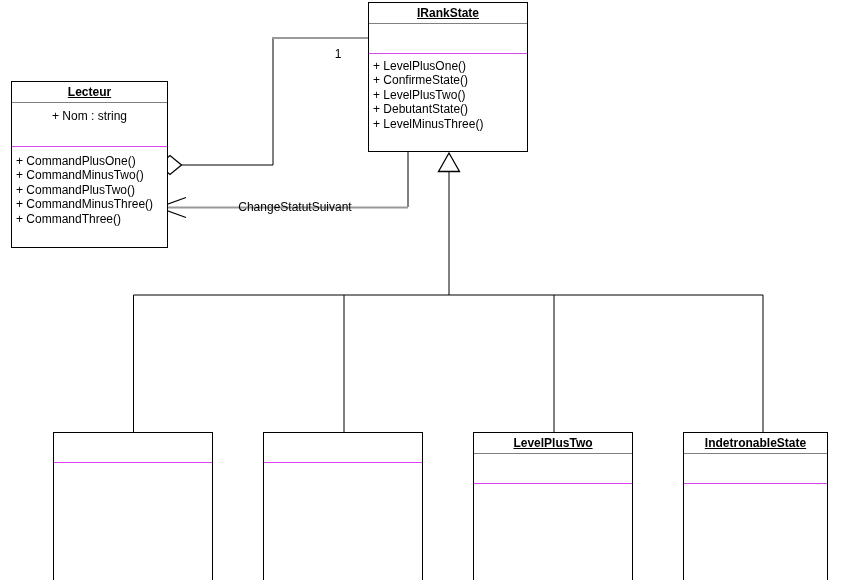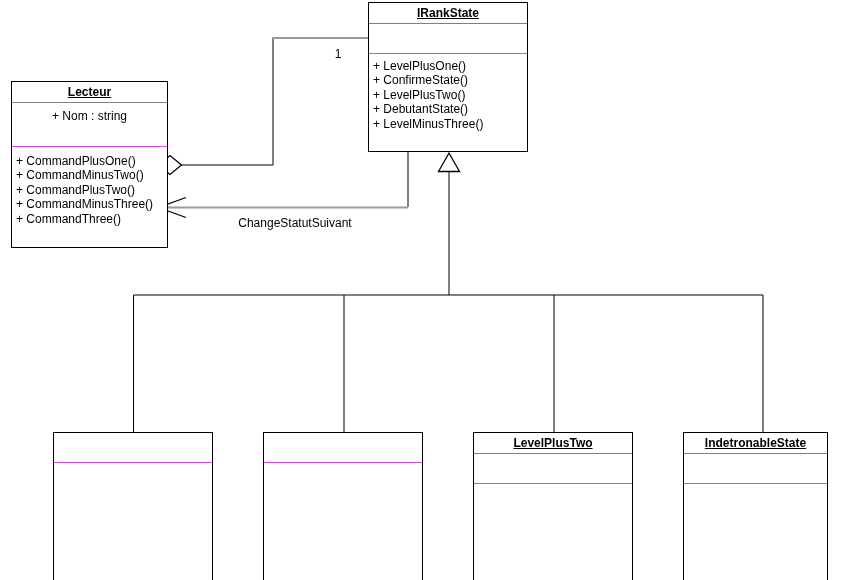--- a/index.html
+++ b/index.html
@@ -128,15 +128,15 @@
     <div class="uml-methods"></div>
   </div>
 
   <div class="uml-class" style="left:683px; top:432px; width:145px; height:160px;">
     <div class="uml-title">IndetronableState</div>
     <div class="uml-attrs" style="height:30px;"></div>
     <div class="uml-methods"></div>
   </div>
 
   <div class="float-label" style="left:326px; top:47px; width:24px;">1</div>
-  <div class="float-label" style="left:235px; top:216px; width:120px;">ChangeStatutSuivant</div>
+  <div class="float-label" style="left:235px; top:200px; width:120px;">ChangeStatutSuivant</div>
 
 </div>
 
 </body></html>

